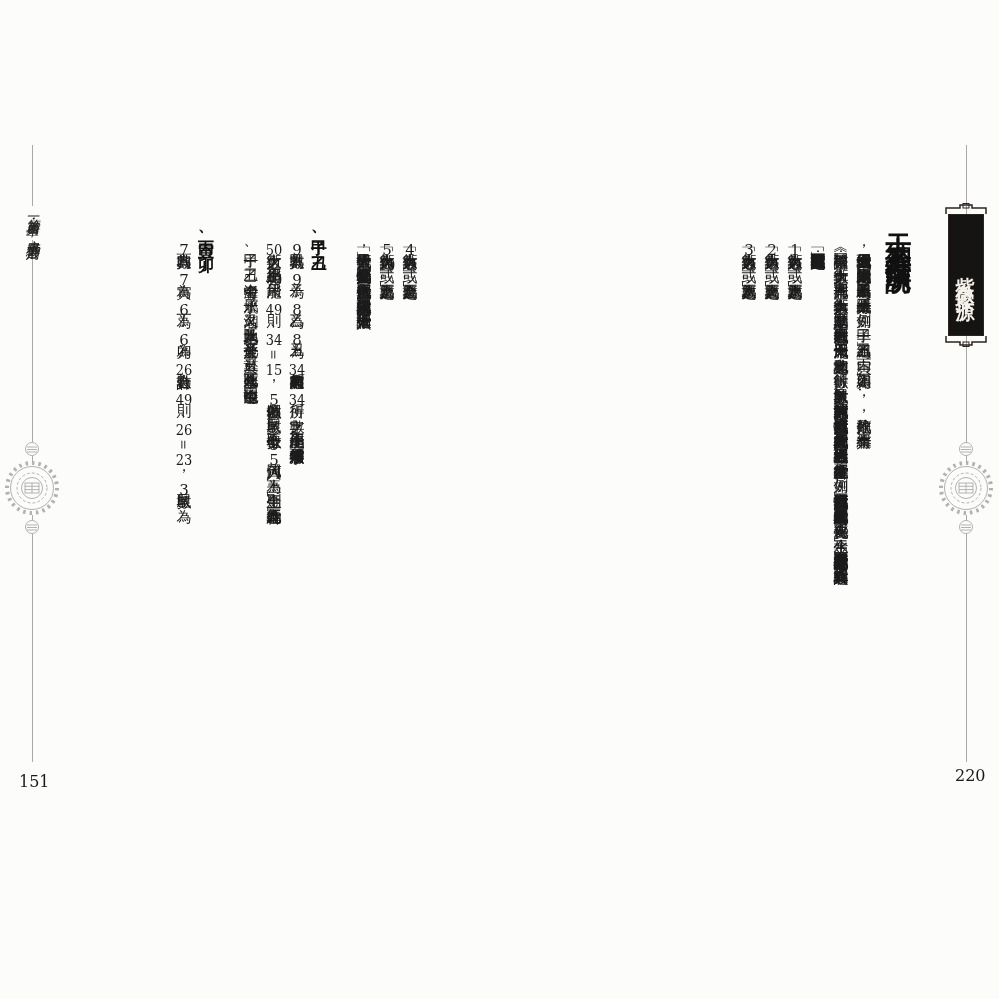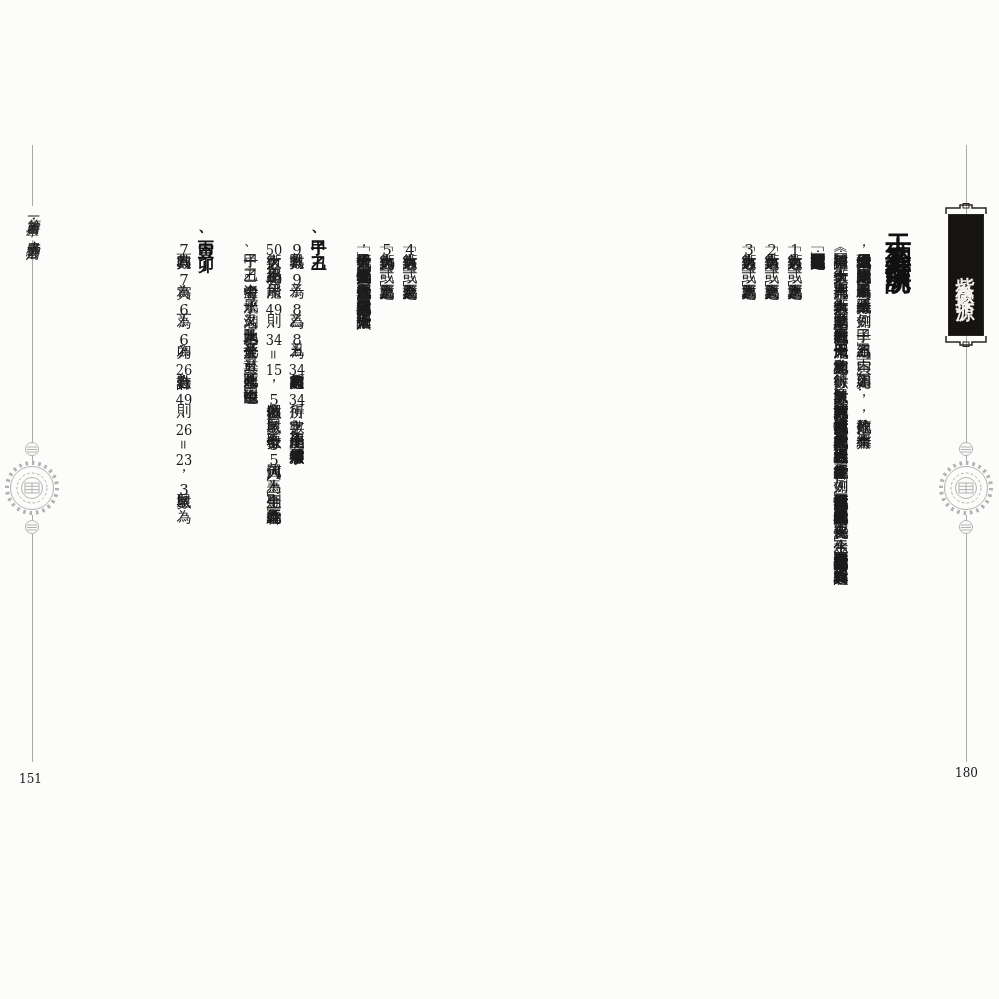--- a/index.html
+++ b/index.html
@@ -31,21 +31,21 @@
   
   #sidebar-chapter{
     position:absolute;left:23px;top:206px;z-index:2;background:#fcfcfa;
     writing-mode:vertical-rl;text-orientation:upright;
     font-style:italic;font-size:13px;letter-spacing:1px;line-height:19px;color:#222;
     padding:2px 0;
   }
   #sidebar-chapter .gap{display:inline-block;height:15px;}
 
   
-  .page-number{position:absolute;font-size:12px;color:#1a1a1a;z-index:2;
+  .page-number{position:absolute;font-size:16px;color:#1a1a1a;z-index:2;
     font-family:"DejaVu Serif","Liberation Serif",serif;}
   #page-num-right{left:955px;top:766px;}
   #page-num-left{left:19px;top:772px;}
 
   
   #right-title{
     position:absolute;left:884px;top:213px;height:320px;z-index:2;
     writing-mode:vertical-rl;text-orientation:upright;
     font-family:"DejaVu Sans","Liberation Sans",sans-serif;
     font-weight:bold;font-size:26px;line-height:30px;letter-spacing:4px;color:#111;
@@ -122,21 +122,21 @@
       <path d="M21 46.3 h14 M21 49.6 h14 M28 43 v10" fill="none"></path>
       <circle cx="28" cy="87" r="6.5"></circle>
       <path d="M23 85 h10 M23 87.5 h10 M23 90 h10" fill="none"></path>
     </g>
   </svg>
 
   <div id="sidebar-chapter">
     <span>第一篇・第四章</span><span class="gap"></span><span>六十甲子納音法則</span>
   </div>
 
-  <div class="page-number" id="page-num-right">180</div>
+  <div class="page-number" id="page-num-right">220</div>
   <div class="page-number" id="page-num-left">151</div>
 
   <div id="right-title">干支納音五行推演說明</div>
 
   <section class="body-vertical" id="right-body">
     <p>天干與地支組合成六十個循環，運用方式則是陰陽為一組，即為甲子及乙丑為一組，共區分成三十組。例如：「甲子、乙丑」為一組，「丙寅、丁卯」為一組……，依此類推，共有三十組。</p>
     <p>根據《繫辭》曰：「大衍之數五十，其用四十有九」，大衍之數為五十，取一則是定基準點，可以用的數只有四十九，用四十九減天干、地支數之總和，得餘數，取餘數之尾數，此餘數對應到〈河圖〉數，再以〈河圖〉數找出五行屬性，此五行數非真正的應用上的五行，再經過程五行相生的道理，才能產生納音五行數。例如：以河圖數找出五行屬性為「金」，此五行之「金」非真正可以使用的納音五行，要再變化一次，「金」生「水」，「水」才是納音五行（五行生剋請參考第四節之五行生剋定義），即為該組之真正的五行。</p>
     <p>依據前面中「河圖之數與五行關係定義」如下說明：</p>
     <p>大衍之數為「<span class="tcy">1</span>」或「<span class="tcy">6</span>」之數為屬「水」；</p>
     <p>大衍之數為「<span class="tcy">2</span>」或「<span class="tcy">7</span>」之數為屬「火」；</p>

